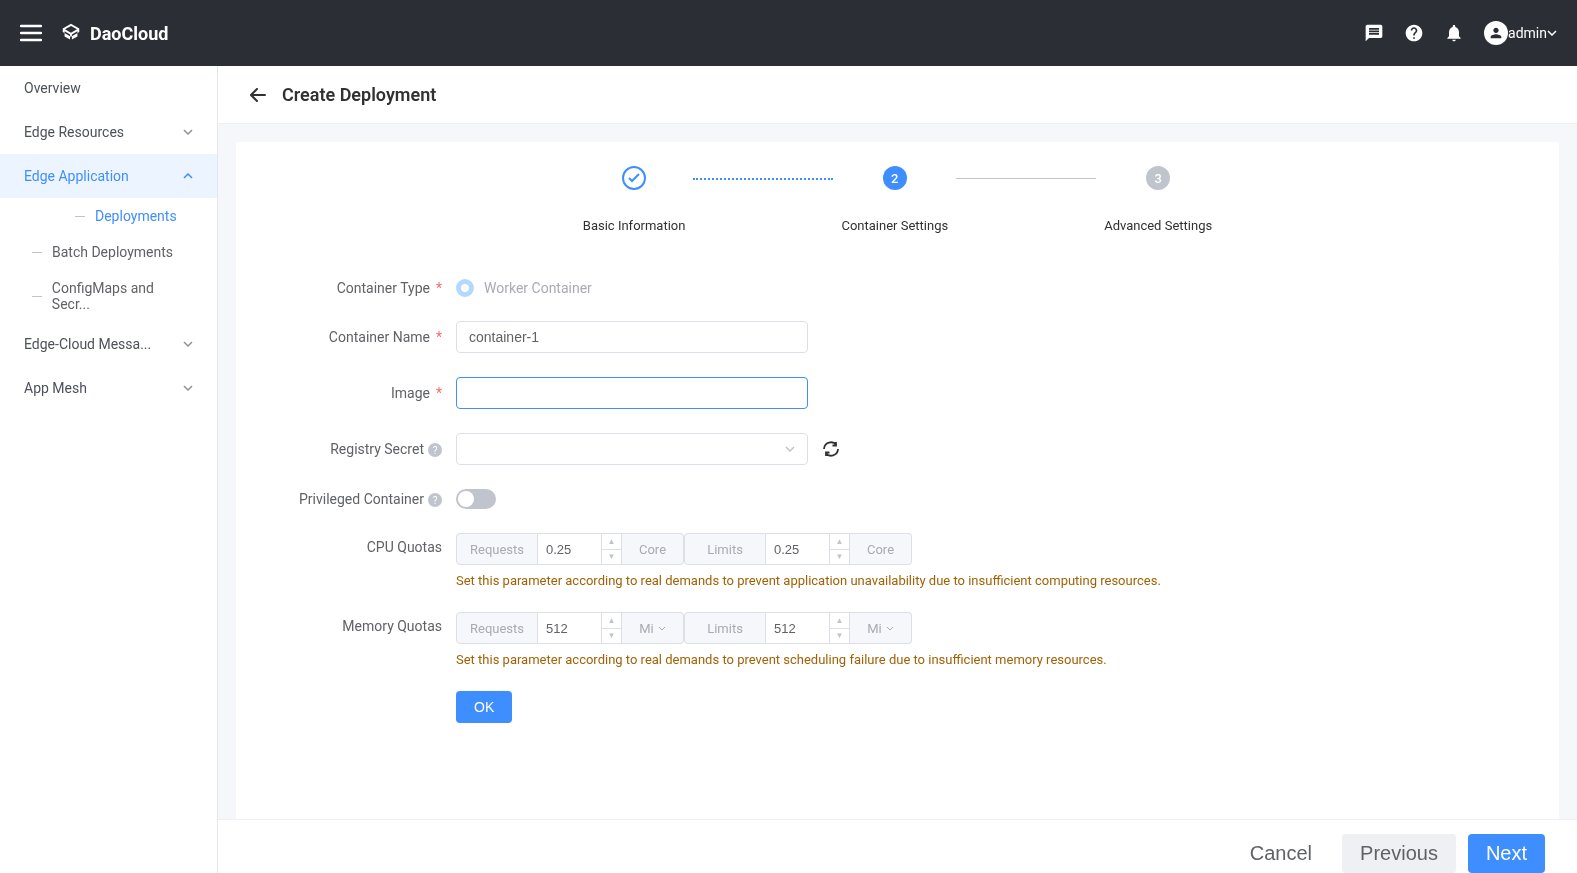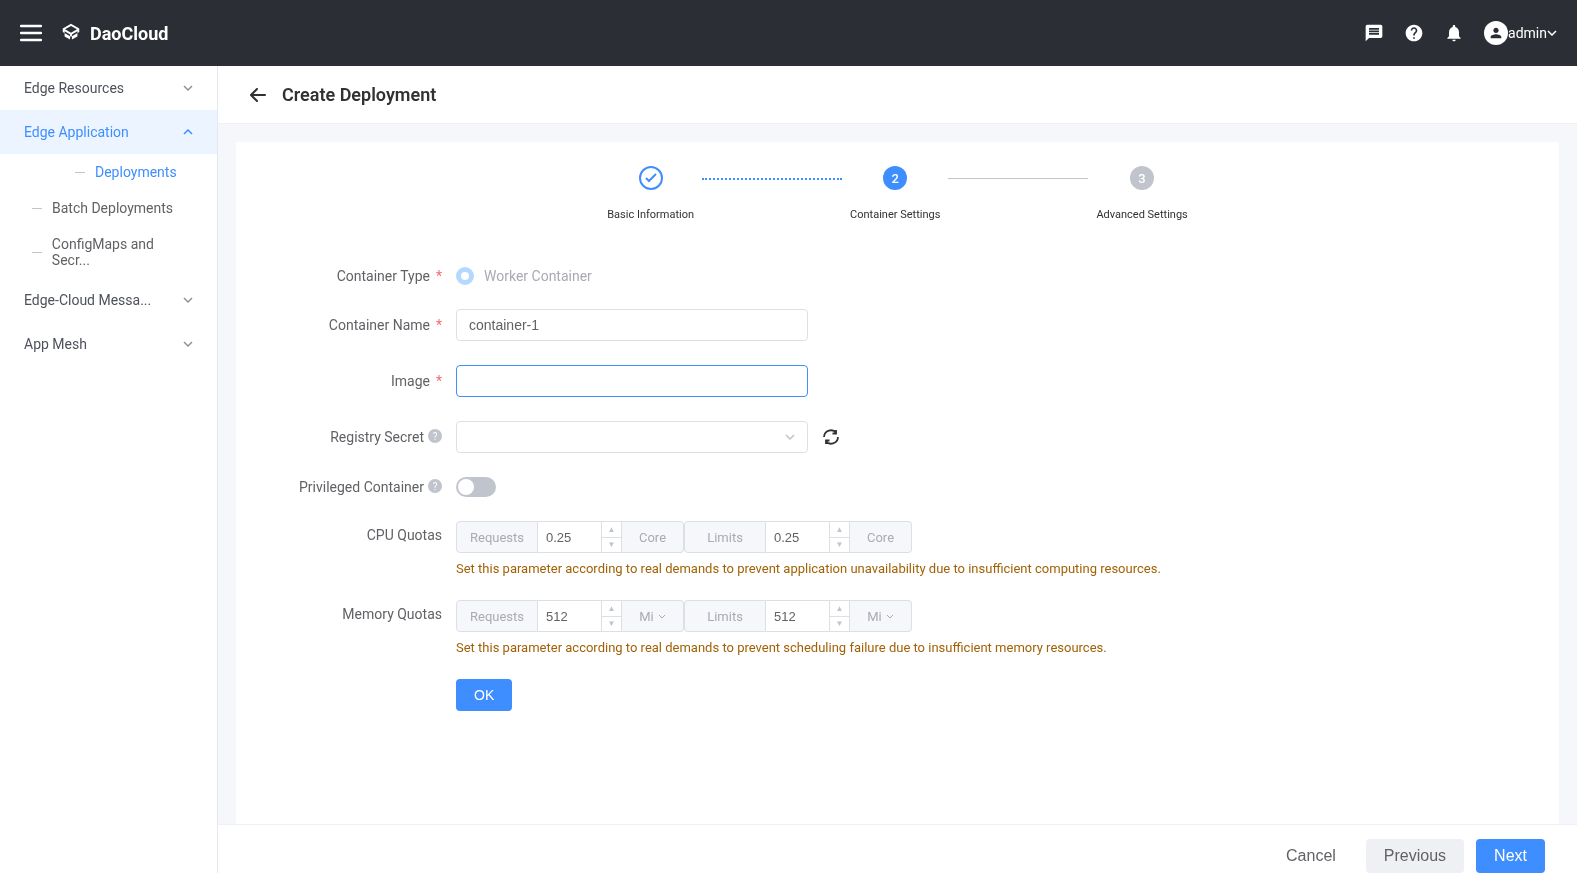--- a/index.html
+++ b/index.html
@@ -33,29 +33,29 @@
     .back-arrow { cursor: pointer; color: #303133; }
     .page-title { font-size: 18px; font-weight: 600; color: #303133; }
     
     .steps-container { background: #fff; margin: 18px 18px 0 18px; padding: 24px 0; display: flex; justify-content: center; align-items: flex-start; border-radius: 2px; }
     .steps { display: flex; align-items: flex-start; gap: 0; }
     .step { display: flex; flex-direction: column; align-items: center; position: relative; }
     .step-circle { width: 24px; height: 24px; border-radius: 50%; display: flex; align-items: center; justify-content: center; font-size: 13px; font-weight: 500; }
     .step-circle.done { border: 2px solid #3f8eff; color: #3f8eff; background: #fff; }
     .step-circle.current { background: #3f8eff; color: #fff; }
     .step-circle.pending { background: #c0c4cc; color: #fff; }
-    .step-label { margin-top: 18px; font-size: 11px; color: #303133; white-space: nowrap; }
+    .step-label { margin-top: 28px; font-size: 13px; color: #303133; white-space: nowrap; }
     .step-connector { width: 140px; height: 1px; margin: 12px 8px 0 8px; }
     .step-connector.dotted { border-top: 2px dotted #3f8eff; }
     .step-connector.solid { border-top: 1px solid #c0c4cc; }
     
     .form-area { flex: 1; margin: 0 18px; background: #fff; overflow-y: auto; position: relative; padding: 22px 130px 22px 20px; }
     .form-row { display: flex; align-items: center; margin-bottom: 24px; }
     .form-row.align-top { align-items: flex-start; }
-    .form-label { width: 200px; text-align: right; padding-right: 14px; color: #606266; font-size: 14px; display: flex; align-items: flex-start; justify-content: flex-end; gap: 4px; }
+    .form-label { width: 200px; text-align: right; padding-right: 14px; color: #606266; font-size: 14px; display: flex; align-items: flex-end; justify-content: flex-end; gap: 4px; }
     .required { color: #f56c6c; margin-left: 2px; }
     .help-icon { width: 14px; height: 14px; border-radius: 50%; background: #c0c4cc; color: #fff; font-size: 10px; display: inline-flex; align-items: center; justify-content: center; cursor: pointer; }
     .form-control { flex: 1; max-width: 780px; }
     
     .radio-option { display: flex; align-items: center; gap: 10px; color: #a8abb2; }
     .radio-circle { width: 18px; height: 18px; border-radius: 50%; border: 2px solid #b3d9ff; background: #b3d9ff; position: relative; }
     .radio-circle::after { content: ''; position: absolute; top: 3px; left: 3px; width: 8px; height: 8px; border-radius: 50%; background: #fff; }
     
     .text-input { width: 352px; height: 32px; border: 1px solid #dcdfe6; border-radius: 4px; padding: 0 12px; font-size: 14px; color: #606266; outline: none; }
     .text-input.highlight { border-color: #3f8eff; }
@@ -75,21 +75,21 @@
     .quota-number { width: 64px; height: 32px; border: 1px solid #dcdfe6; border-left: none; padding: 0 8px; font-size: 13px; color: #606266; outline: none; }
     .quota-spinner { width: 20px; height: 32px; border: 1px solid #dcdfe6; border-left: none; display: flex; flex-direction: column; }
     .spinner-btn { flex: 1; display: flex; align-items: center; justify-content: center; cursor: pointer; color: #c0c4cc; font-size: 8px; }
     .spinner-btn:first-child { border-bottom: 1px solid #dcdfe6; }
     .quota-suffix { width: 62px; height: 32px; border: 1px solid #dcdfe6; border-left: none; border-radius: 0 4px 4px 0; background: #f5f7fa; display: flex; align-items: center; justify-content: center; color: #a8abb2; font-size: 13px; gap: 4px; }
     .helper-text { margin-top: 8px; font-size: 13px; color: #a16207; }
     
     .ok-btn { background: #3f8eff; color: #fff; border: none; border-radius: 4px; padding: 8px 18px; font-size: 14px; cursor: pointer; }
     
     .footer-bar { background: #fff; padding: 14px 32px; display: flex; justify-content: flex-end; gap: 12px; border-top: 1px solid #eef0f3; }
-    .btn { padding: 8px 18px; border-radius: 4px; font-size: 16px; cursor: pointer; border: none; }
+    .btn { padding: 8px 18px; border-radius: 4px; font-size: 20px; cursor: pointer; border: none; }
     .btn-text { background: transparent; color: #606266; }
     .btn-default { background: #eef0f3; color: #606266; }
     .btn-primary { background: #3f8eff; color: #fff; }
     
     svg { display: block; }
   </style>
 </head>
 <body>
 
 <div class="top-header">
@@ -132,20 +132,23 @@
       <svg width="10" height="6" viewBox="0 0 10 6">
           <path d="M1 1l4 4 4-4" stroke="#fff" stroke-width="1.5" fill="none"></path>
         </svg>
     </div>
   </div>
 </div>
 
 <div class="layout">
 
   <div class="sidebar">
+    <div class="nav-item">
+      <span>Overview</span>
+    </div>
     <div class="nav-item">
       <span>Edge Resources</span>
       <svg width="10" height="6" viewBox="0 0 10 6">
           <path d="M1 1l4 4 4-4" stroke="#909399" stroke-width="1.5" fill="none"></path>
         </svg>
     </div>
     <div class="nav-item active">
       <span>Edge Application</span>
       <svg width="10" height="6" viewBox="0 0 10 6">
           <path d="M1 5l4-4 4 4" stroke="#3f8eff" stroke-width="1.5" fill="none"></path>

